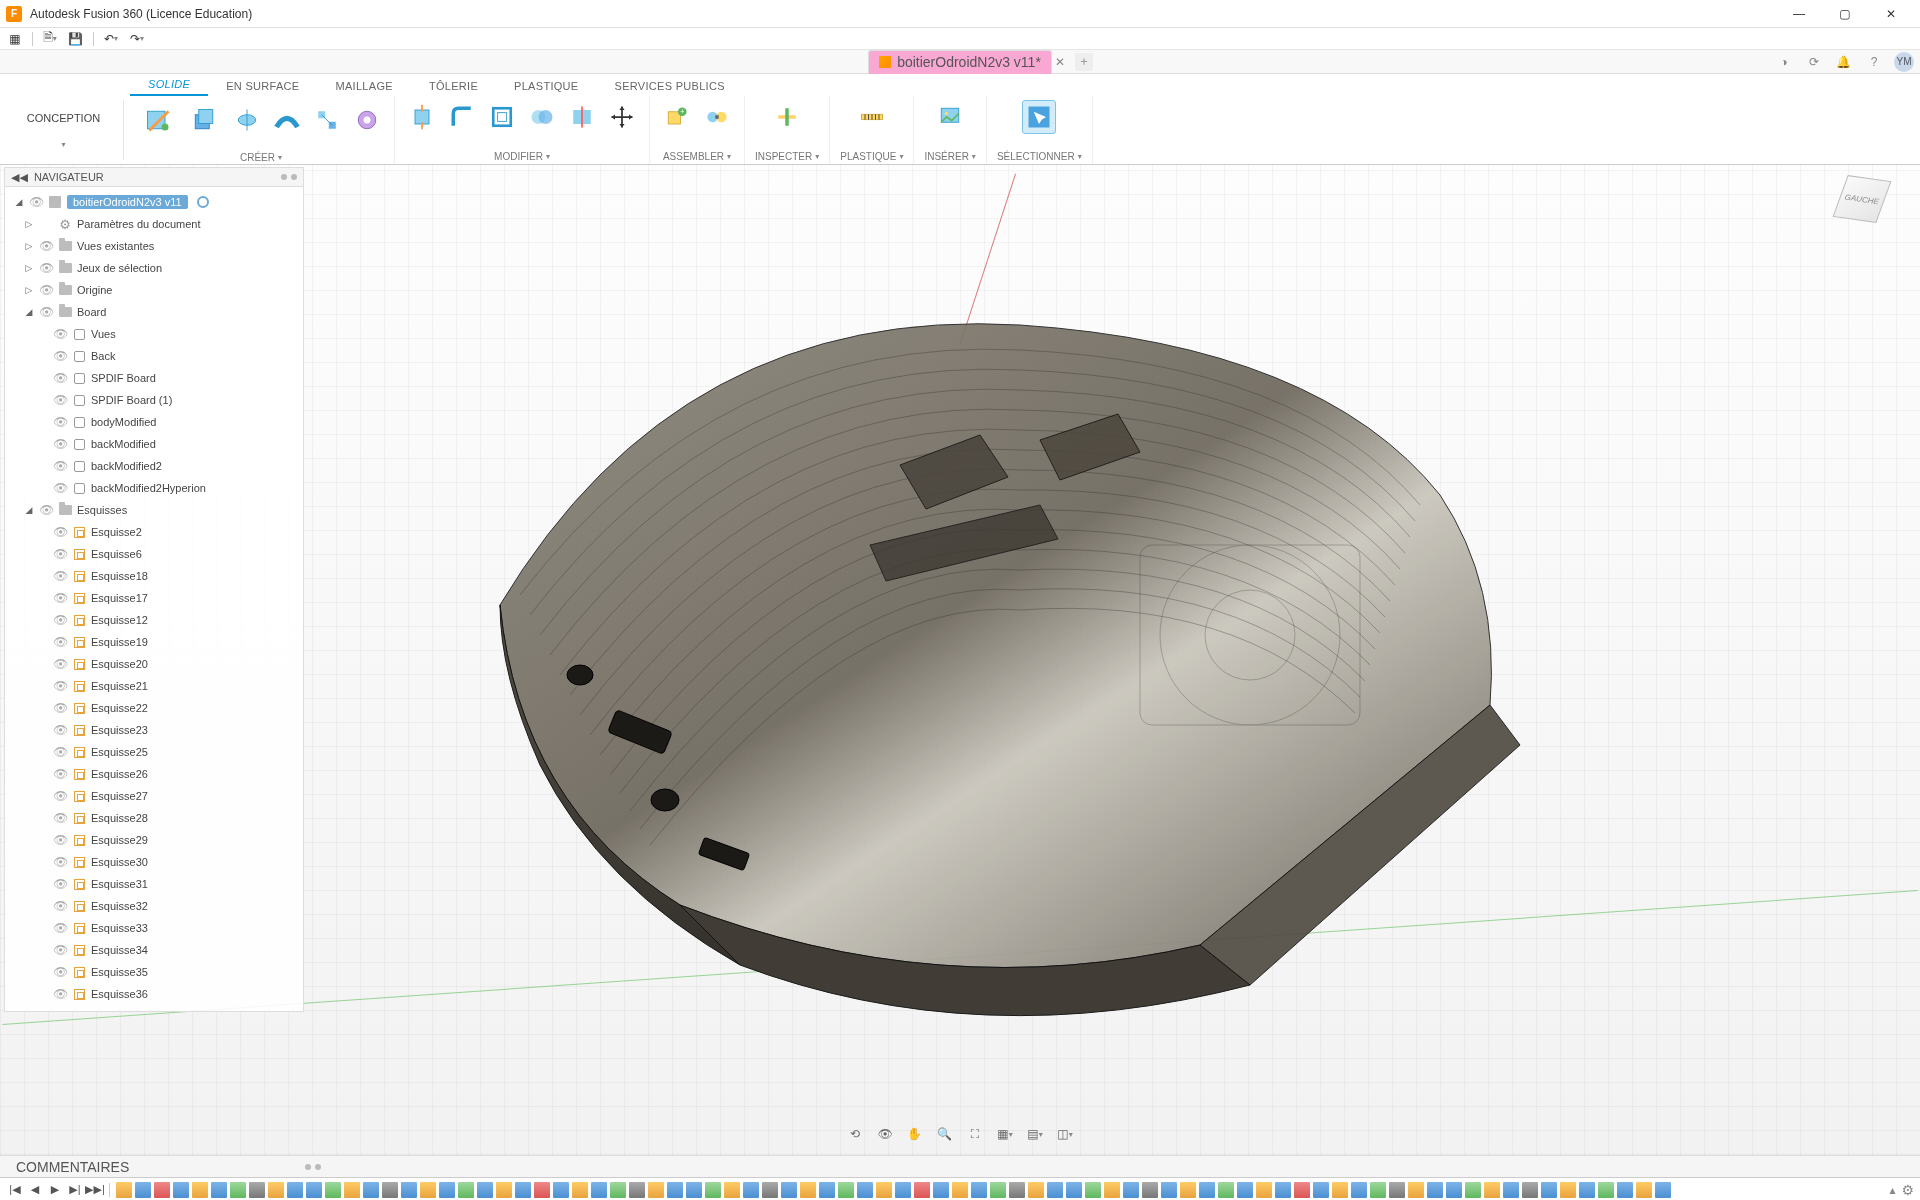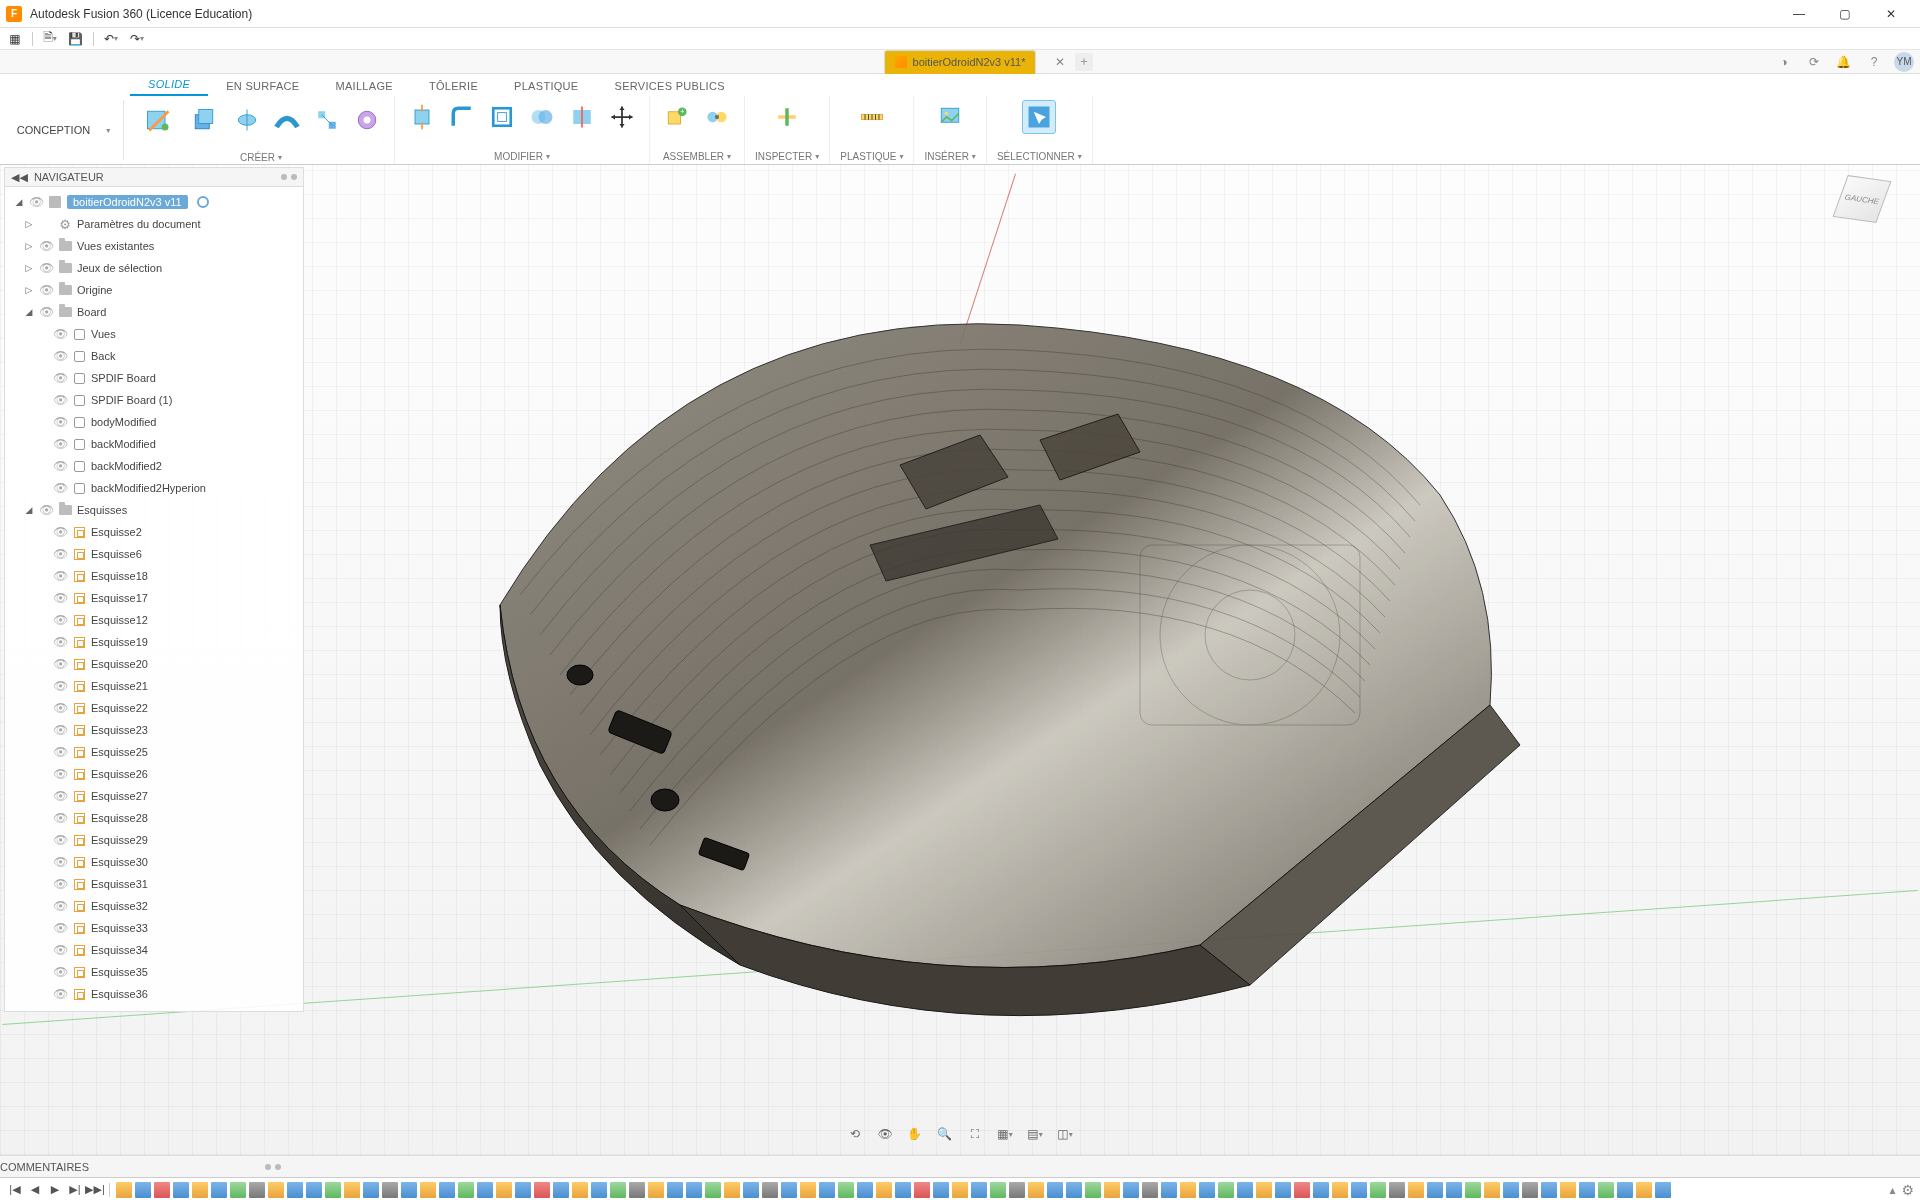--- a/index.html
+++ b/index.html
@@ -13,35 +13,35 @@
 .titlebar .win-controls { display: flex; gap: 0; }
 .titlebar .win-btn { width: 46px; height: 28px; display:flex; align-items:center; justify-content:center; cursor:pointer; }
 
 
 .qat { height: 22px; background:#fff; display:flex; align-items:center; padding:0 4px; gap:4px; border-bottom:1px solid #e5e5e5;}
 .qat .qbtn { width:22px; height:20px; display:flex; align-items:center; justify-content:center; cursor:pointer; border-radius:2px;}
 .qat .sep{width:1px; height:14px; background:#ccc; margin:0 2px;}
 
 
 .tabstrip { height: 24px; background:#f8f8f8; display:flex; align-items:center; justify-content:center; position:relative; border-bottom:1px solid #e0e0e0;}
-.tabstrip .doc-tab { display:flex; align-items:center; gap:6px; padding:0 10px; height:24px; background:#eab308; border:1px solid #ddd; border-bottom:none; border-radius:3px 3px 0 0; font-size:11px; color:#555;}
+.tabstrip .doc-tab { display:flex; align-items:center; gap:6px; padding:0 10px; height:24px; background:#f9a8d4; border:1px solid #ddd; border-bottom:none; border-radius:3px 3px 0 0; font-size:14px; color:#555;}
 .tabstrip .doc-tab .cube-icon{width:12px;height:12px; background:linear-gradient(135deg,#ffa500,#ff8c00); border-radius:1px;}
 .tabstrip .right-icons { position:absolute; right:6px; display:flex; gap:10px; align-items:center;}
 .tabstrip .ricon{width:20px;height:20px; display:flex;align-items:center;justify-content:center; color:#888; cursor:pointer; border-radius:3px;}
 .tabstrip .ricon.avatar{background:#c8d8e8; color:#556; font-size:10px; border-radius:50%;}
 .tabstrip .close-x{position:absolute; left:calc(50% + 95px); color:#888; cursor:pointer;}
 .tabstrip .plus{position:absolute; left:calc(50% + 115px); color:#888; cursor:pointer; width:18px;height:18px;display:flex;align-items:center;justify-content:center;background:#eee;border-radius:2px;}
 
 
 .ribbon { background:#fff; border-bottom:1px solid #ccc; }
 .ribbon-tabs { height:22px; display:flex; align-items:flex-end; padding-left:130px; gap:0;}
 .ribbon-tabs .rtab { padding:4px 18px; font-size:11px; color:#666; cursor:pointer; letter-spacing:0.3px;}
 .ribbon-tabs .rtab.active { color:#0696d7; border-bottom:2px solid #0696d7; font-weight:500;font-style:italic;}
 .ribbon-body { height:68px; display:flex; align-items:stretch; padding:0 0 0 0;}
-.workspace-btn { width:120px; display:flex; align-items:center; justify-content:center; border-right:1px solid #e5e5e5; font-size:11px; color:#444; cursor:pointer; gap:16px; margin:4px;}
+.workspace-btn { width:120px; display:flex; align-items:center; justify-content:center; border-right:1px solid #e5e5e5; font-size:11px; color:#444; cursor:pointer; gap:16px; margin:4px;flex-direction:column;}
 .ribbon-group { display:flex; flex-direction:column; align-items:center; justify-content:space-between; padding:4px 10px 2px; border-right:1px solid #eee;gap:12px;}
 .ribbon-group .tools { display:flex; gap:6px; align-items:center;}
 .ribbon-group .glabel { font-size:10px; color:#777; display:flex; align-items:center; gap:3px; cursor:pointer;}
 .tool { width:34px; height:34px; display:flex; align-items:center; justify-content:center; cursor:pointer; border-radius:3px;}
 .tool.big{width:40px;height:40px;}
 .tool svg{width:28px;height:28px;}
 .tool.sel{background:#d2ecf9; border:1px solid #7cc5e8;}
 
 
 .main { display:flex; height: calc(1200px - 28px - 22px - 24px - 90px - 22px - 24px); position:relative;}
@@ -73,21 +73,21 @@
 .tree-row.root .chip{background:#6aa9d8; color:#fff; padding:1px 6px; border-radius:2px; font-size:11px;}
 .tree-row.root .radio{width:12px;height:12px;border:2px solid #6aa9d8;border-radius:50%; margin-left:4px;}
 .folder-ico{width:13px;height:10px;background:#bdbdbd;border-radius:1px; position:relative;}
 .folder-ico:before{content:'';position:absolute;top:-3px;left:0;width:6px;height:3px;background:#bdbdbd;border-radius:1px 1px 0 0;}
 .body-ico{width:11px;height:11px;border:1.5px solid #999;border-radius:2px;background:#fff;}
 .sketch-ico{width:11px;height:11px;border:1.5px solid #e8a33d;background:#fff; position:relative;}
 .sketch-ico:after{content:'';position:absolute;left:2px;top:2px;width:5px;height:5px;border:1px solid #e8a33d;}
 .gear-ico{color:#999;font-size:13px;}
 
 
-.comments-bar{height:22px; background:#f5f5f5; border-top:1px solid #ddd; display:flex; align-items:center; padding:0 0; font-size:11px; color:#555;}
+.comments-bar{height:22px; background:#f5f5f5; border-top:1px solid #ddd; display:flex; align-items:center; padding:0 16px; font-size:14px; color:#555;}
 .comments-bar .dots{margin-left:176px; display:flex; gap:4px;}
 .comments-bar .dot{width:6px;height:6px;border-radius:50%;background:#bbb;}
 
 
 .view-toolbar{position:absolute; bottom:6px; left:50%; transform:translateX(-50%); display:flex; gap:8px; background:rgba(255,255,255,0.0); padding:4px 8px;}
 .view-toolbar .vbtn{width:22px;height:22px;display:flex;align-items:center;justify-content:center;color:#666;cursor:pointer;}
 
 
 .timeline{height:24px; background:#fff; border-top:1px solid #ccc; display:flex; align-items:center; padding:0 6px; gap:2px;}
 .timeline .tbtn{width:18px;height:18px;display:flex;align-items:center;justify-content:center;color:#555;cursor:pointer;font-size:11px;}

